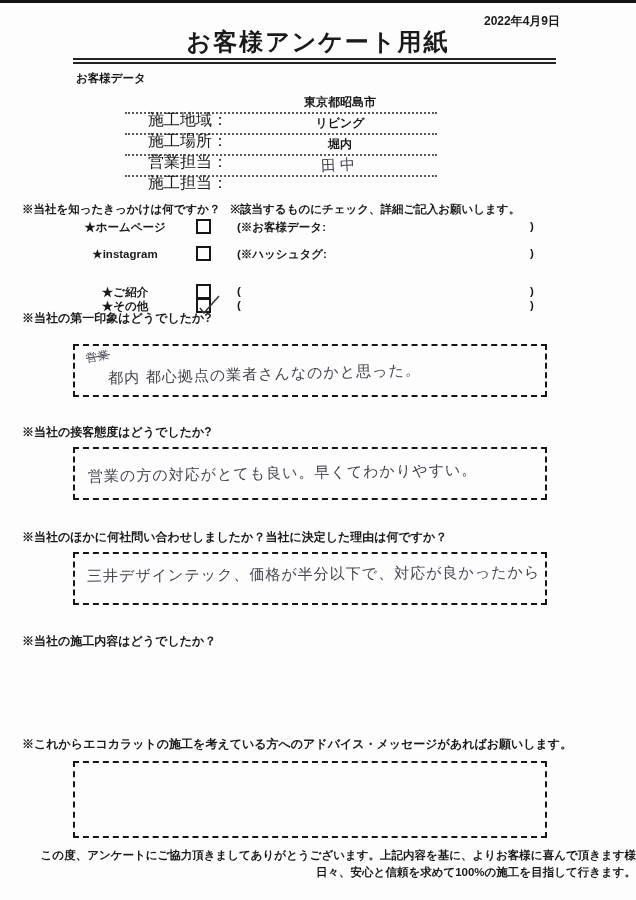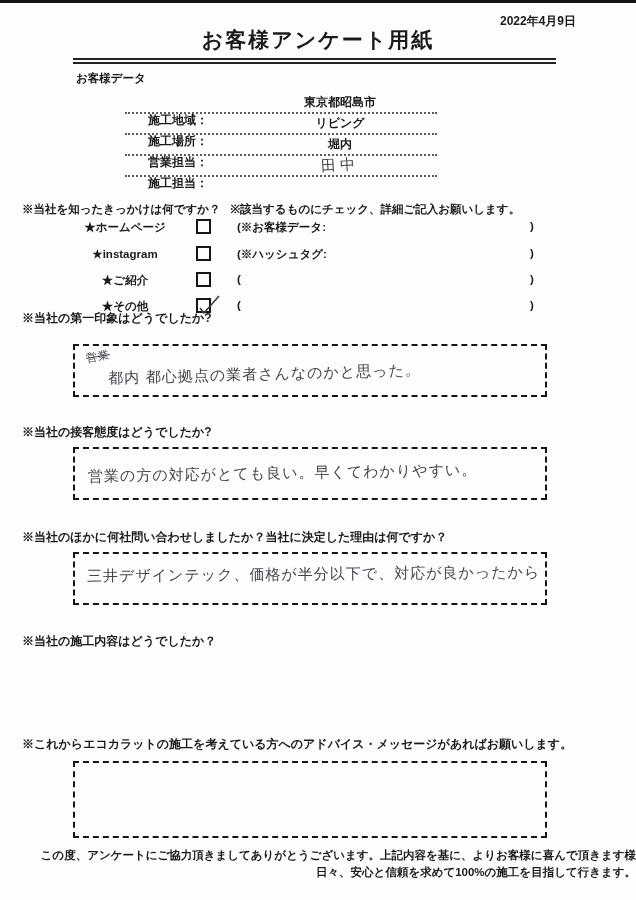--- a/index.html
+++ b/index.html
@@ -4,35 +4,35 @@
 <style>
   * { margin:0; padding:0; box-sizing:border-box; }
   html,body { background:#e8e8e8; }
   .page {
     position:relative; width:636px; height:900px; margin:0 auto;
     background:#fdfdfd; color:#1a1a1a; overflow:hidden;
     font-family:"Liberation Sans", sans-serif;
   }
   .scan-top-line { position:absolute; top:0; left:0; width:636px; height:3px; background:#141414; }
   .date {
-    position:absolute; top:13px; left:424px; width:152px; text-align:right;
+    position:absolute; top:13px; left:408px; width:152px; text-align:right;
     font-size:12px; font-weight:bold;
   }
   .title {
     position:absolute; top:26px; left:0; width:100%; text-align:center;
-    font-size:21px; font-weight:bold; letter-spacing:2px;
+    font-size:24px; font-weight:bold; letter-spacing:2px;
   }
   .title-rule {
     position:absolute; top:58px; left:73px; width:483px; height:6px;
     border-top:2px solid #232323; border-bottom:2px solid #232323;
   }
   .cd-heading { position:absolute; top:71px; left:76px; font-size:11.5px; font-weight:bold; }
   .fields { position:absolute; top:93px; left:125px; width:312px; }
   .field-row { display:flex; align-items:center; height:21px; border-bottom:2px dotted #5a5a5a; }
-  .field-label { width:118px; padding-left:23px; font-size:12px; font-weight:bold; white-space:nowrap;margin-top:36px; }
+  .field-label { width:118px; padding-left:23px; font-size:16px; font-weight:normal; white-space:nowrap;margin-top:36px; }
   .field-value { flex:1; text-align:center; font-size:12px; font-weight:bold; white-space:nowrap; }
 
   .hand {
     font-family:"DejaVu Sans", sans-serif; font-weight:normal;
     color:#45434e; white-space:nowrap;
   }
   .hand-tanaka { font-size:15px; letter-spacing:4px; transform:rotate(-3deg); }
 
   .ref-heading { position:absolute; top:201px; left:22px; font-size:11.5px; font-weight:bold;text-align:right; }
   .ref-heading .gap { display:inline-block; width:10px; }
@@ -101,21 +101,21 @@
     <span class="opt-close">)</span>
   </div>
   <div class="opt-row" style="top:246px">
     <span class="opt-label">★instagram</span>
     <span class="checkbox">
       
     </span>
     <span class="opt-detail">(※ハッシュタグ:</span>
     <span class="opt-close">)</span>
   </div>
-  <div class="opt-row" style="top:272px">
+  <div class="opt-row" style="top:284px">
     <span class="opt-label">★ご紹介</span>
     <span class="checkbox">
       
     </span>
     <span class="opt-detail">(</span>
     <span class="opt-close">)</span>
   </div>
   <div class="opt-row" style="top:298px">
     <span class="opt-label">★その他</span>
     <span class="checkbox checked">

